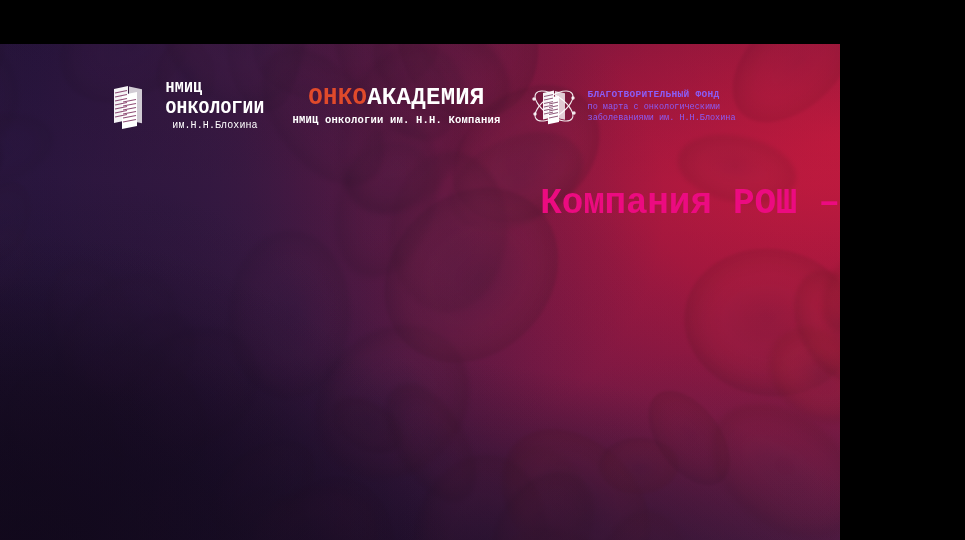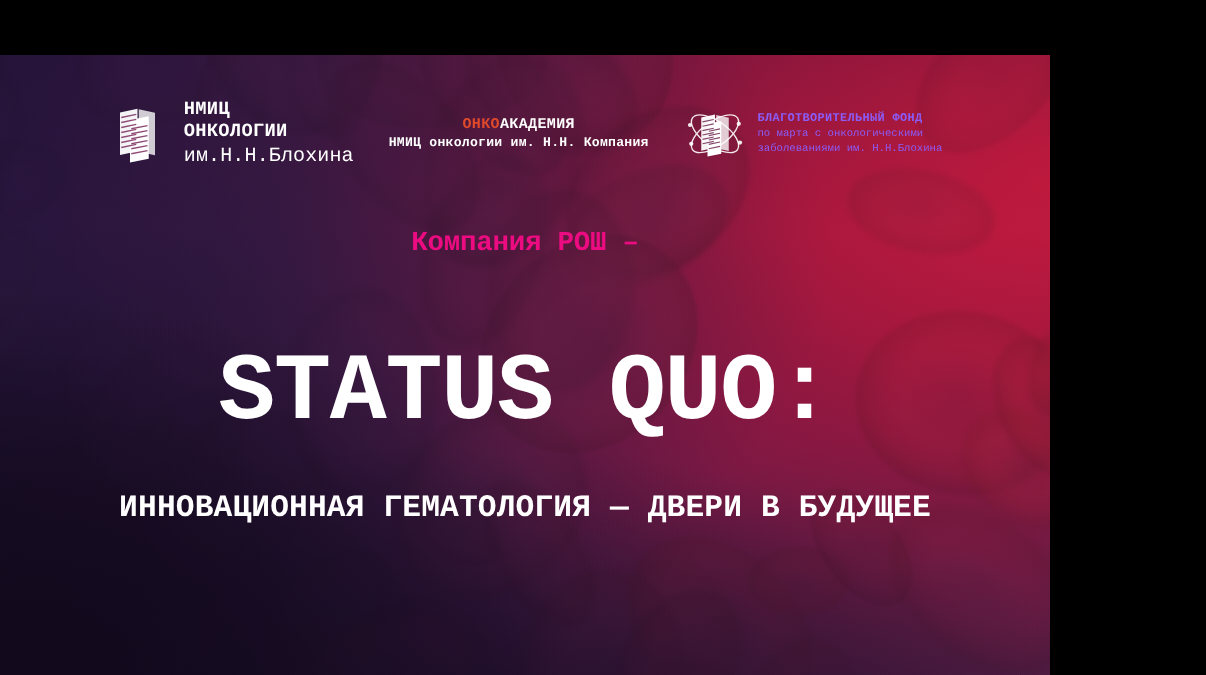--- a/index.html
+++ b/index.html
@@ -82,44 +82,44 @@
     gap: 9px;
   }
   .logo-mark { flex: 0 0 auto; display: block; }
   .logo-text { display: flex; flex-direction: column; line-height: 1; color: #fff; }
 
   .nmic-l1, .nmic-l2 {
     font-weight: bold;
     letter-spacing: .2px;
   }
   .nmic-l1 { font-size: 15px; }
-  .nmic-l2 { font-size: 15px; margin-top: 3px; }
-  .nmic-l3 { font-size: 16px; margin-top: 4px; text-align: left; letter-spacing: .1px; }
+  .nmic-l2 { font-size: 18px; margin-top: 3px; }
+  .nmic-l3 { font-size: 10px; margin-top: 4px; text-align: center; letter-spacing: .1px; }
 
   .oa-wrap { display: flex; flex-direction: column; align-items: center; line-height: 1; }
-  .oa-title { font-size: 12px; font-weight: bold; letter-spacing: .3px; white-space: nowrap; }
+  .oa-title { font-size: 24px; font-weight: bold; letter-spacing: .3px; white-space: nowrap; }
   .oa-title .oa-a { color: #e04a2b; }
   .oa-title .oa-b { color: #ffffff; }
   .oa-sub { color: #fff; font-size: 10.5px; font-weight: bold; margin-top: 5px; letter-spacing: .2px; white-space: nowrap; }
 
   .fund-text { line-height: 1; color: #8b5cf6; }
   .fund-l1 { font-size: 9.5px; font-weight: bold; letter-spacing: .3px; }
   .fund-l2 { font-size: 8.5px; margin-top: 3.5px; }
   .fund-l3 { font-size: 8.5px; margin-top: 3px; }
 
   
   .content { position: absolute; inset: 0; z-index: 6; }
 
   .kicker {
     position: absolute;
     top: 136px;
     left: 0; right: 0;
-    text-align: center;
+    text-align: right;
     color: #ec0b80;
-    font-size: 22px;
+    font-size: 36px;
     font-weight: bold;
     line-height: 1.33;
     letter-spacing: -.2px;
   }
   .kicker .k2 { display: block; }
 
   .title {
     position: absolute;
     top: 232px;
     left: 0; right: 0;
@@ -337,20 +337,18 @@
     </div>
 
   </div>
 
   <div class="content">
 
     <div class="kicker">
       <span class="k1">Компания РОШ –</span>
     </div>
 
-    <div class="title">STATUS QUO:</div>
-
-    <div class="subtitle">ИННОВАЦИОННАЯ ГЕМАТОЛОГИЯ — ДВЕРИ В БУДУЩЕЕ</div>
+
 
 
   </div>
 
 </div>
 
 </body></html>

